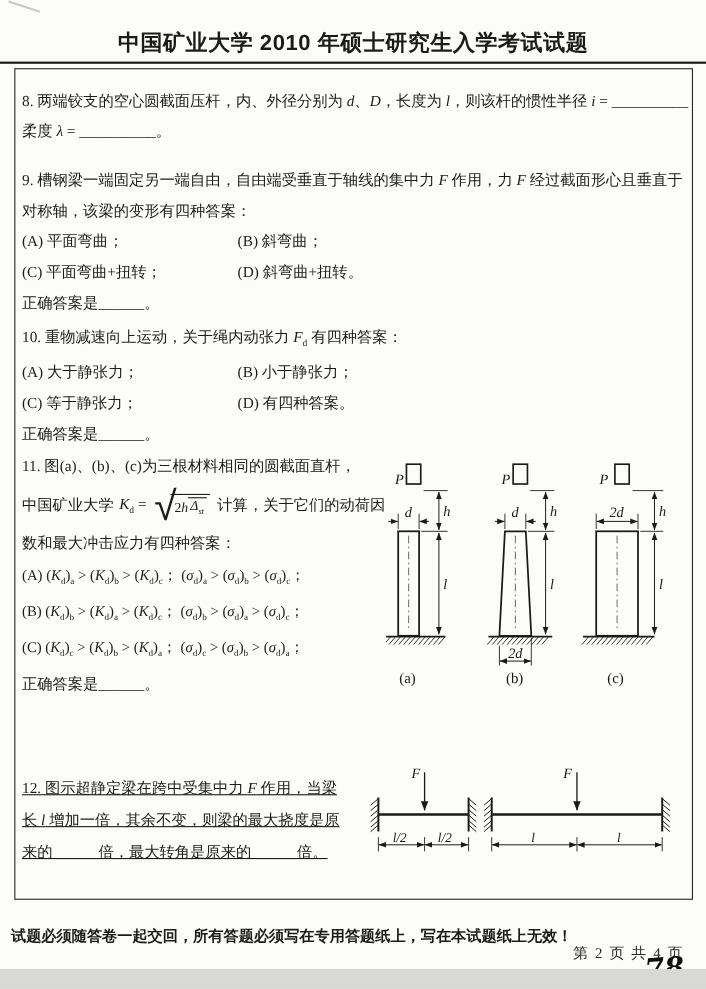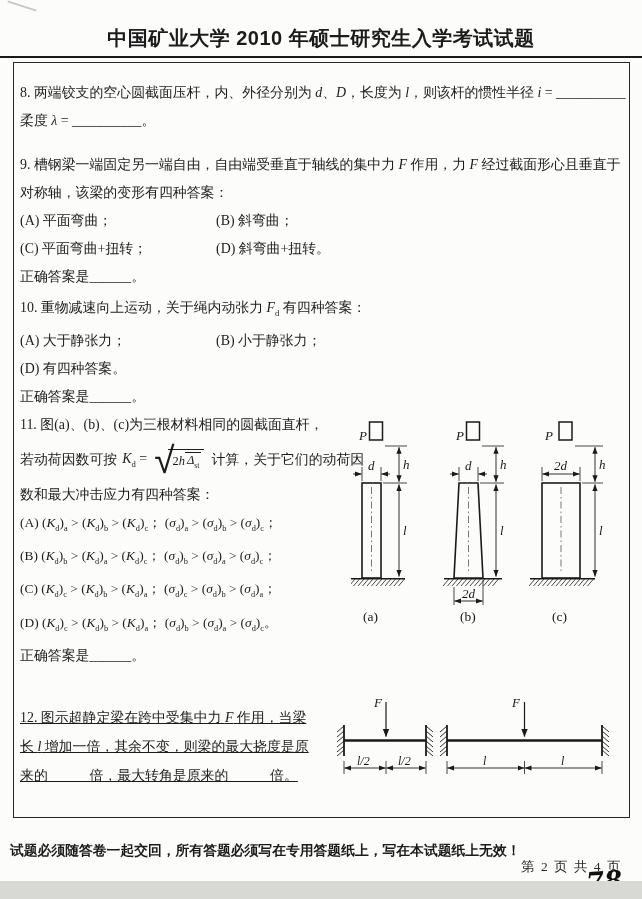--- a/index.html
+++ b/index.html
@@ -70,44 +70,44 @@
         <span>(D) 斜弯曲+扭转。</span>
       </div>
       <p class="answer">正确答案是______。</p>
     </div>
 
     <div class="q q10">
       <p>10. 重物减速向上运动，关于绳内动张力 <i>F</i><sub>d</sub> 有四种答案：</p>
       <div class="optgrid">
         <span>(A) 大于静张力；</span>
         <span>(B) 小于静张力；</span>
+        <span>(C) 等于静张力；</span>
         <span>(D) 有四种答案。</span>
       </div>
       <p class="answer">正确答案是______。</p>
     </div>
 
     <div class="q q11">
       <p>11. 图(a)、(b)、(c)为三根材料相同的圆截面直杆，</p>
       <div class="fline">
-        <span>若动荷因数可按</span>
+        <span>中国矿业大学</span>
         <span><i>K</i><sub>d</sub> =</span>
         <span class="sqrt">
           <span class="rad">√</span>
           <span class="sqrt-body"><span class="frac">
             <span class="num">2<i>h</i></span>
             <span class="den"><i>Δ</i><sub>st</sub></span>
           </span></span>
         </span>
         <span>计算，关于它们的动荷因</span>
       </div>
       <p>数和最大冲击应力有四种答案：</p>
       <p class="opt">(A)  (<i>K</i><sub>d</sub>)<sub>a</sub> &gt; (<i>K</i><sub>d</sub>)<sub>b</sub> &gt; (<i>K</i><sub>d</sub>)<sub>c</sub>；  (<i>σ</i><sub>d</sub>)<sub>a</sub> &gt; (<i>σ</i><sub>d</sub>)<sub>b</sub> &gt; (<i>σ</i><sub>d</sub>)<sub>c</sub>；</p>
       <p class="opt">(B)  (<i>K</i><sub>d</sub>)<sub>b</sub> &gt; (<i>K</i><sub>d</sub>)<sub>a</sub> &gt; (<i>K</i><sub>d</sub>)<sub>c</sub>；  (<i>σ</i><sub>d</sub>)<sub>b</sub> &gt; (<i>σ</i><sub>d</sub>)<sub>a</sub> &gt; (<i>σ</i><sub>d</sub>)<sub>c</sub>；</p>
       <p class="opt">(C)  (<i>K</i><sub>d</sub>)<sub>c</sub> &gt; (<i>K</i><sub>d</sub>)<sub>b</sub> &gt; (<i>K</i><sub>d</sub>)<sub>a</sub>；  (<i>σ</i><sub>d</sub>)<sub>c</sub> &gt; (<i>σ</i><sub>d</sub>)<sub>b</sub> &gt; (<i>σ</i><sub>d</sub>)<sub>a</sub>；</p>
-      <p class="opt">(D)  (<i>K</i><sub>d</sub>)<sub>c</sub> &gt; (<i>K</i><sub>d</sub>)<sub>b</sub> &gt; (<i>K</i><sub>d</sub>)<sub>a</sub>；  (<i>σ</i><sub>d</sub>)<sub>b</sub> &gt; (<i>σ</i><sub>d</sub>)<sub>a</sub> &gt; (<i>σ</i><sub>d</sub>)<sub>c</sub>。</p>
       <p class="answer">正确答案是______。</p>
     </div>
 
     <svg class="dg dg11" width="276" height="224" viewBox="0 0 276 224">
       <defs>
         <marker id="a1" markerWidth="8" markerHeight="7" refX="6.6" refY="3" orient="auto-start-reverse" markerUnits="userSpaceOnUse">
           <path d="M0,0.4 L6.8,3 L0,5.6 Z"></path>
         </marker>
       </defs>
       <g transform="translate(8,2)">

